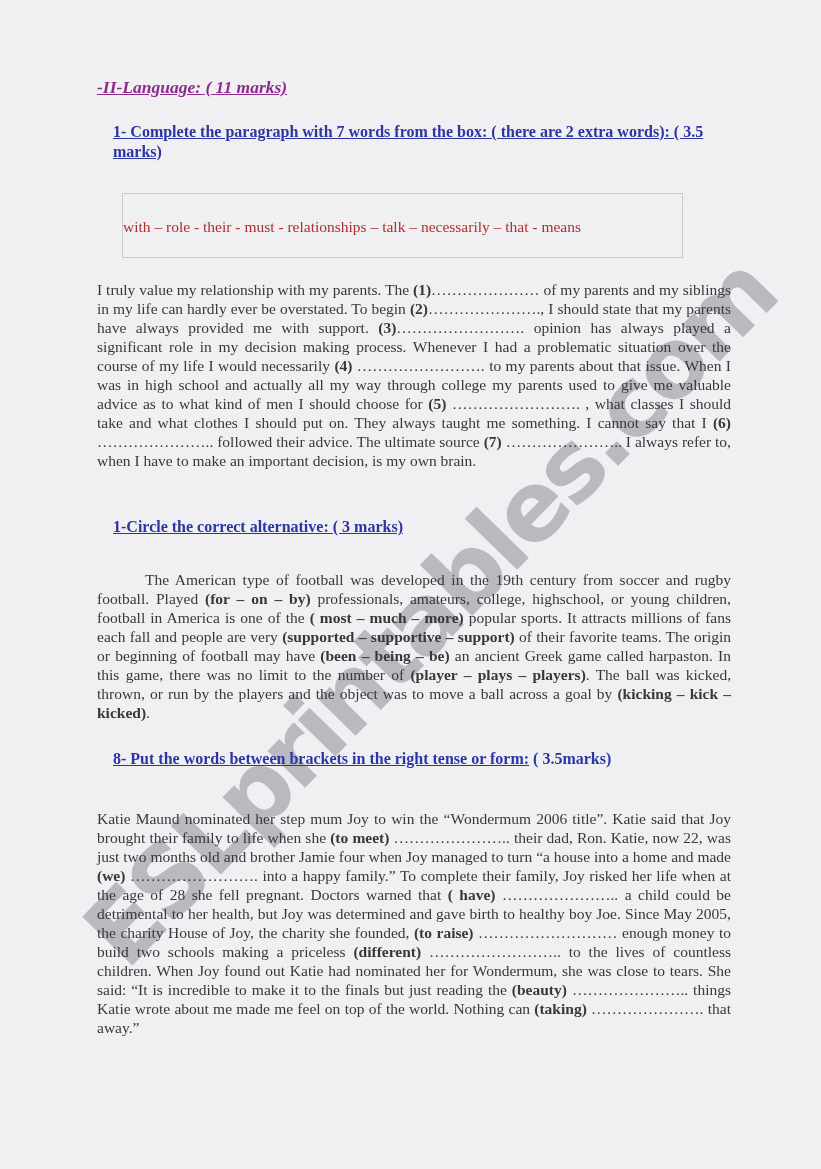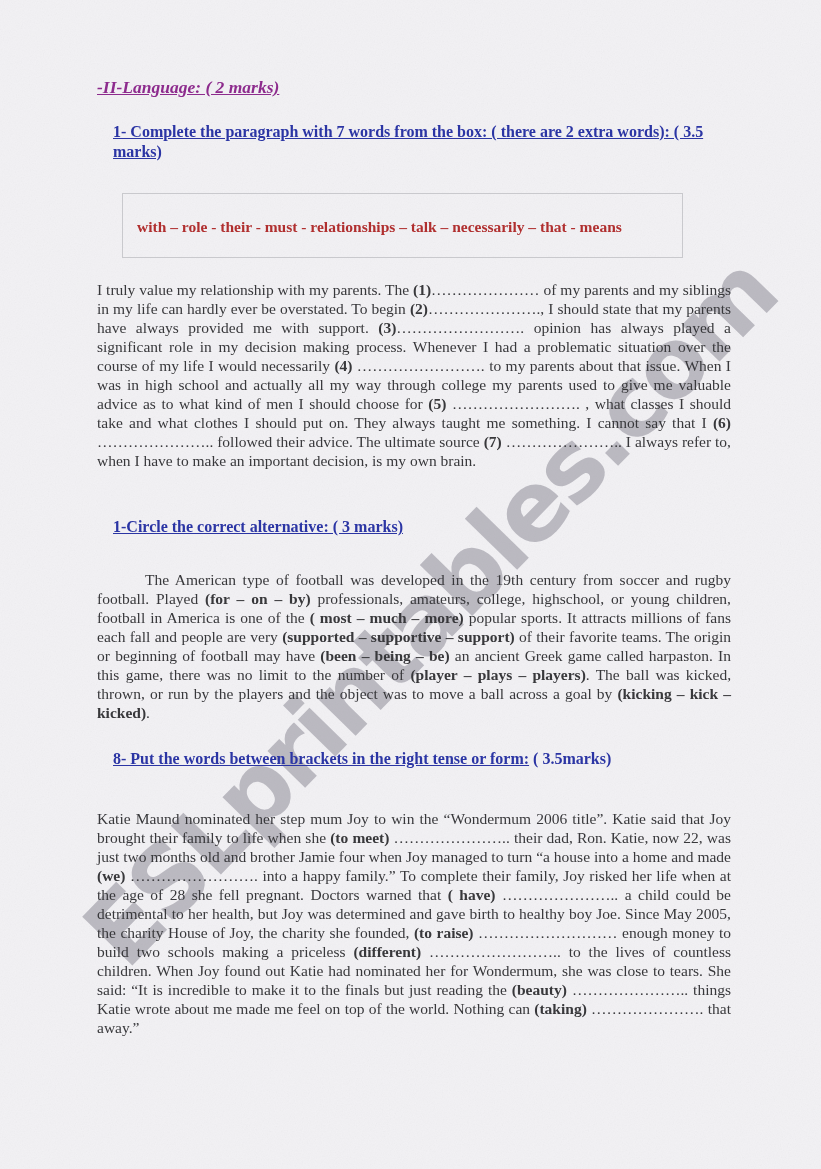--- a/index.html
+++ b/index.html
@@ -53,23 +53,23 @@
   .h-blue .u { text-decoration: underline; }
   .h1 { margin-top: 24px; text-decoration: underline; }
   .h2 { margin-top: 47px; text-decoration: underline; }
   .h3 { margin-top: 27px; }
   .word-box {
     box-sizing: border-box;
     margin-top: 32px;
     margin-left: 25px;
     width: 561px;
     border: 1px solid #c9c9cd;
-    padding: 23px 10px 21px 14px;
+    padding: 23px 10px 21px 0;
     color: #b02f2f;
-    font-weight: bold;
+    font-weight: normal;
     font-size: 15.5px;
   }
   .para { margin: 0; text-align: justify; }
   .p1 { margin-top: 22px; }
   .p2 { margin-top: 33px; text-indent: 48px; }
   .p3 { margin-top: 41px; }
   .bold { font-weight: bold; }
 </style>
 </head>
 <body>
@@ -79,21 +79,21 @@
     <feTurbulence type="fractalNoise" baseFrequency="0.85" numOctaves="2" stitchTiles="stitch"></feTurbulence>
     <feColorMatrix type="saturate" values="0"></feColorMatrix>
   </filter>
   <rect width="100%" height="100%" filter="url(#grain)" opacity="0.07"></rect>
 </svg>
 
 <div class="watermark">ESLprintables.com</div>
 
 <div class="content">
 
-  <h1 class="title">-II-Language: ( 2 marks)</h1>
+  <h1 class="title">-II-Language: ( 11 marks)</h1>
 
   <h2 class="h-blue h1">1- Complete the paragraph with 7 words from the box: ( there are 2 extra words): ( 3.5 marks)</h2>
 
   <div class="word-box">
     <span>with – role -  their -  must - relationships – talk – necessarily – that - means</span>
   </div>
 
   <p class="para p1"><span>I truly value my relationship with my parents. The </span><span class="bold">(1)</span><span>………………… of my parents and my siblings in my life can hardly ever be overstated. To begin </span><span class="bold">(2)</span><span>…………………., I should state that my parents have always provided me with support. </span><span class="bold">(3)</span><span>……………………. opinion has always played a significant role in my decision making process. Whenever I had a problematic situation over the course of my life I would necessarily </span><span class="bold">(4)</span><span> ……………………. to my parents about that issue. When I was in high school and actually all my way through college my parents used to give me valuable advice as to what kind of men I should choose for </span><span class="bold">(5)</span><span> ……………………. , what classes I should take and what clothes I should put on. They always taught me something. I cannot say that I </span><span class="bold">(6)</span><span> ………………….. followed their advice. The ultimate source </span><span class="bold">(7)</span><span> ………………….. I always refer to, when I have to make an important decision, is my own brain.</span></p>
 
   <h2 class="h-blue h2">1-Circle the correct alternative:  ( 3 marks)</h2>

